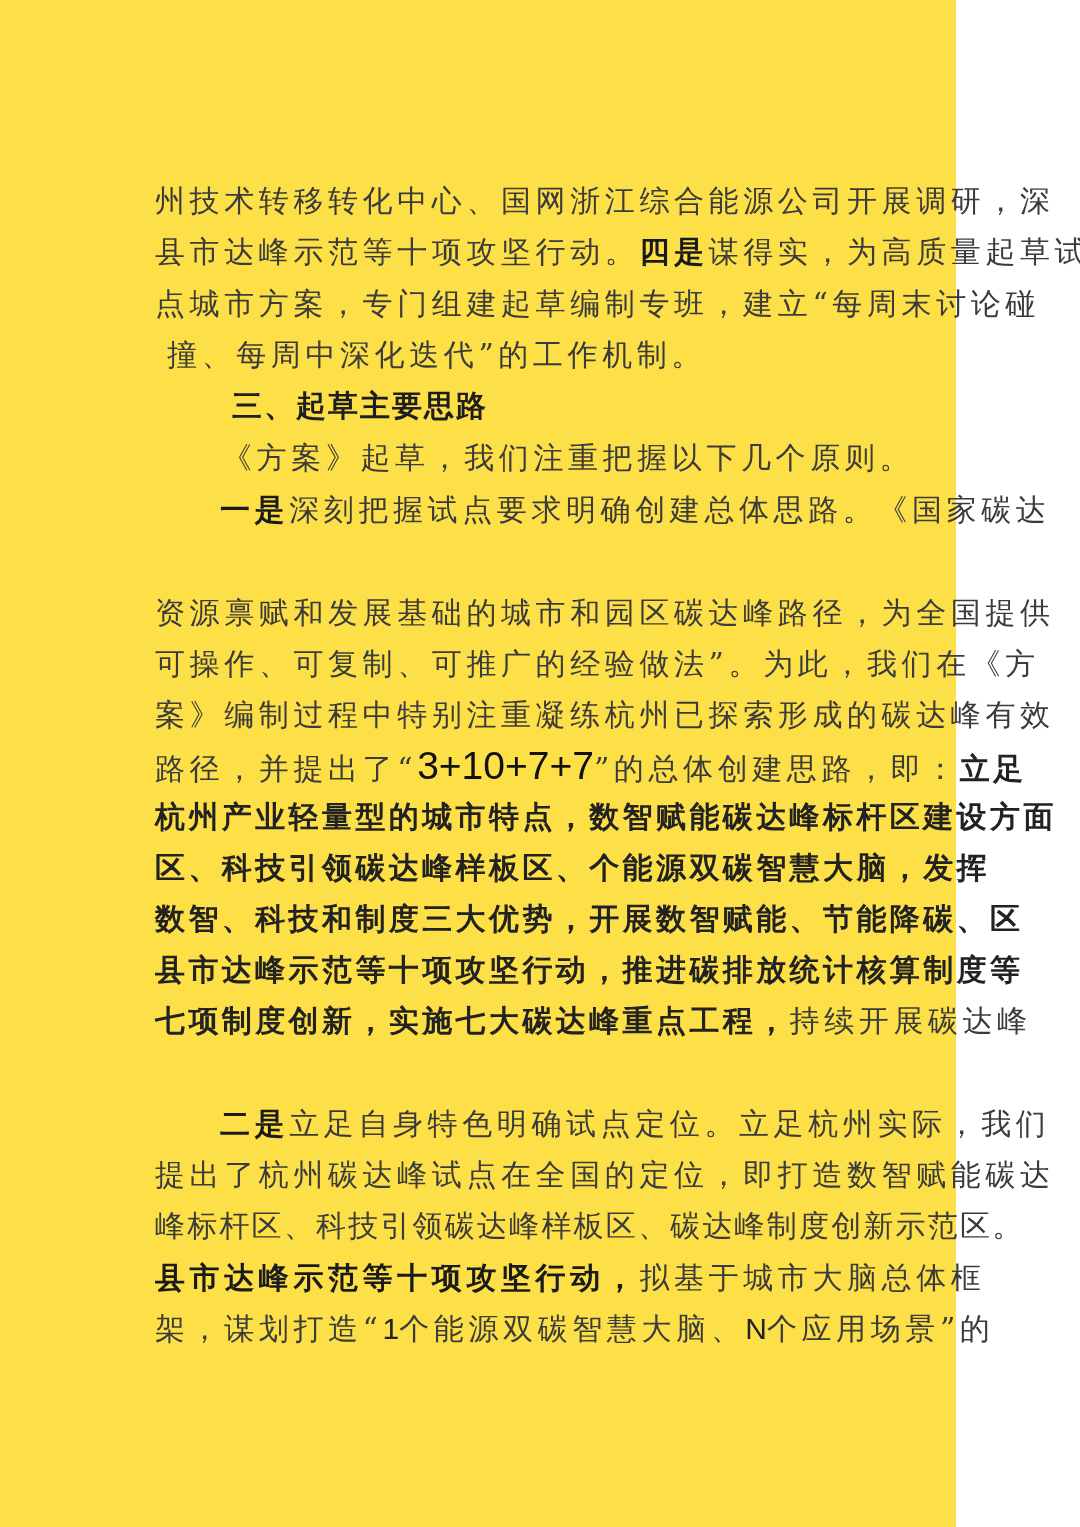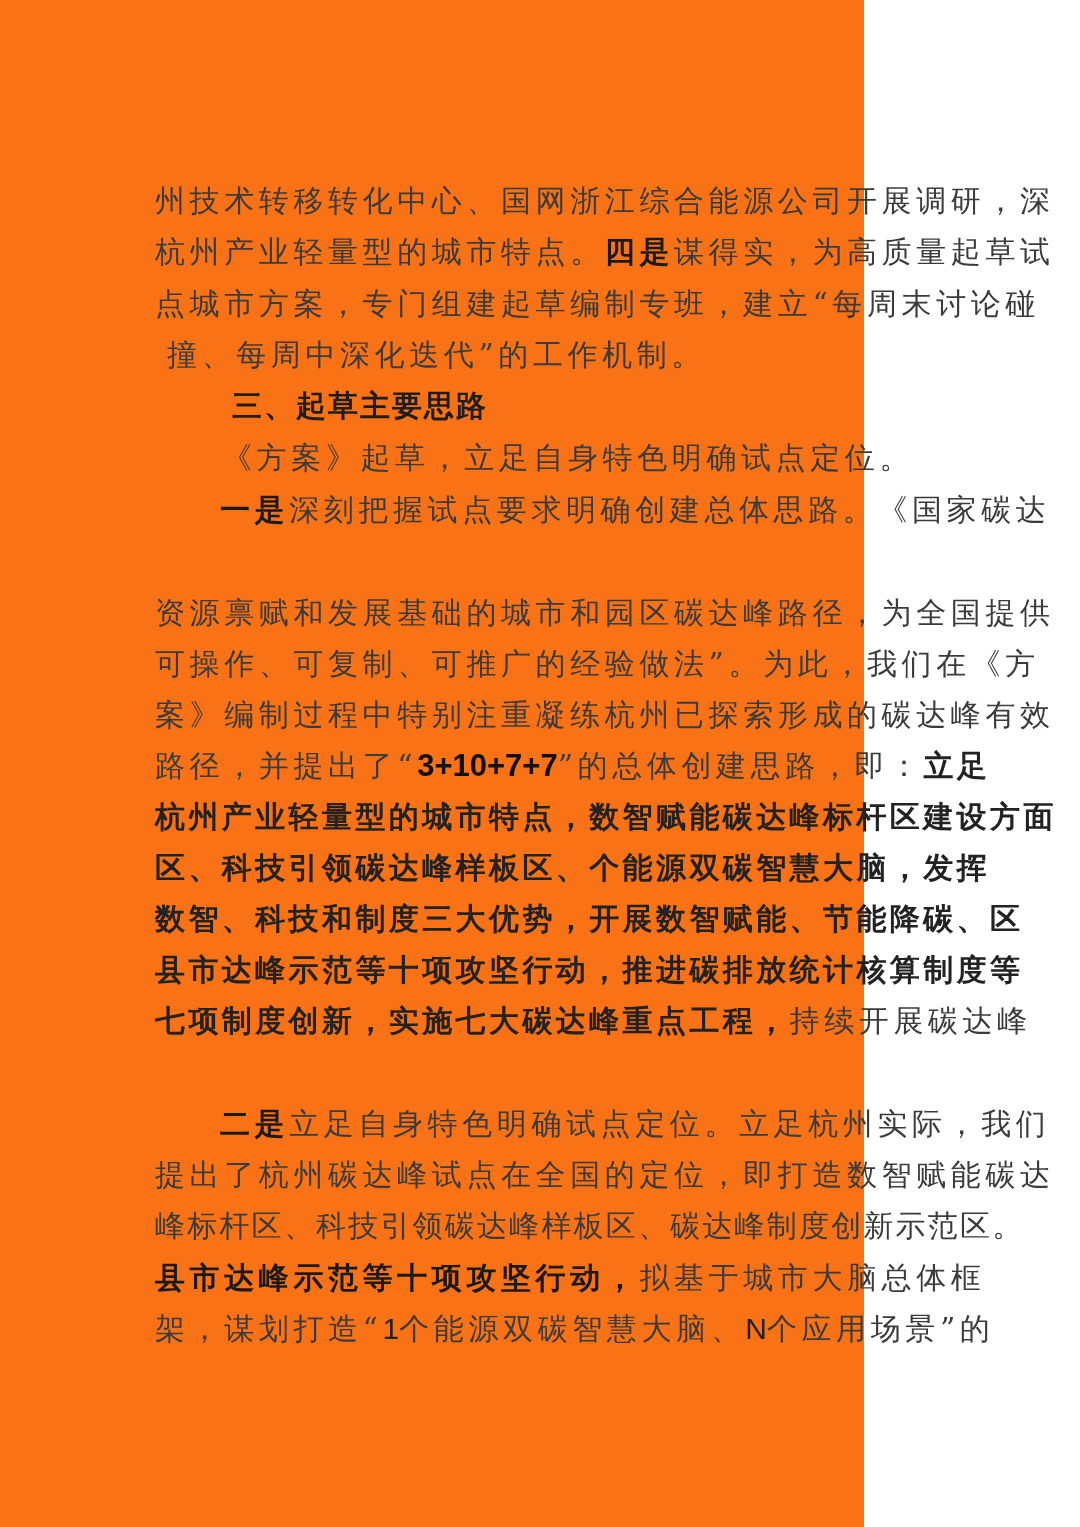--- a/index.html
+++ b/index.html
@@ -12,23 +12,23 @@
     height: 1527px;
     position: relative;
     overflow: hidden;
     font-family: "DejaVu Serif", "Liberation Serif", serif;
     color: #3a3a3a;
   }
   .page {
     position: absolute;
     left: 0;
     top: 0;
-    width: 864px;
+    width: 956px;
     height: 1527px;
-    background: #f97316;
+    background: #fde047;
   }
   .line {
     position: absolute;
     left: 155px;
     width: 770px;
     height: 51px;
     line-height: 51px;
     font-size: 30px;
     letter-spacing: 4.6px;
     white-space: nowrap;
@@ -48,24 +48,24 @@
     font-weight: bold;
     color: #1a1a1a;
   }
   .em {
     font-weight: bold;
     color: #222222;
     letter-spacing: 3.4px;
   }
   .num {
     font-family: "Liberation Sans", "DejaVu Sans", sans-serif;
-    font-weight: bold;
+    font-weight: normal;
     color: #111111;
     letter-spacing: 0;
-    font-size: 31px;
+    font-size: 39px;
   }
   .latin {
     font-family: "Liberation Sans", "DejaVu Sans", sans-serif;
     color: #222222;
     letter-spacing: 0;
   }
   .heading {
     font-weight: bold;
     color: #1e1e1e;
     letter-spacing: 2px;
@@ -73,35 +73,35 @@
 </style>
 </head>
 <body>
 
 <div class="page">
 
   <div class="line" style="top:175px">
     <span>州技术转移转化中心、国网浙江综合能源公司开展调研，深</span>
   </div>
   <div class="line" style="top:226px">
-    <span>杭州产业轻量型的城市特点。</span><span class="b">四是</span><span>谋得实，为高质量起草试</span>
+    <span>县市达峰示范等十项攻坚行动。</span><span class="b">四是</span><span>谋得实，为高质量起草试</span>
   </div>
   <div class="line" style="top:278px">
     <span>点城市方案，专门组建起草编制专班，建立“每周末讨论碰</span>
   </div>
   <div class="line last" style="top:329px">
     <span>撞、每周中深化迭代”的工作机制。</span>
   </div>
 
   <div class="line indent last heading" style="top:380px">
     <span>三、起草主要思路</span>
   </div>
 
   <div class="line indent last" style="top:432px; left:210px">
-    <span>《方案》起草，立足自身特色明确试点定位。</span>
+    <span>《方案》起草，我们注重把握以下几个原则。</span>
   </div>
 
   <div class="line indent" style="top:484px">
     <span class="b">一是</span><span>深刻把握试点要求明确创建总体思路。《国家碳达</span>
   </div>
   <div class="line" style="top:587px">
     <span>资源禀赋和发展基础的城市和园区碳达峰路径，为全国提供</span>
   </div>
   <div class="line" style="top:638px">
     <span>可操作、可复制、可推广的经验做法”。为此，我们在《方</span>

